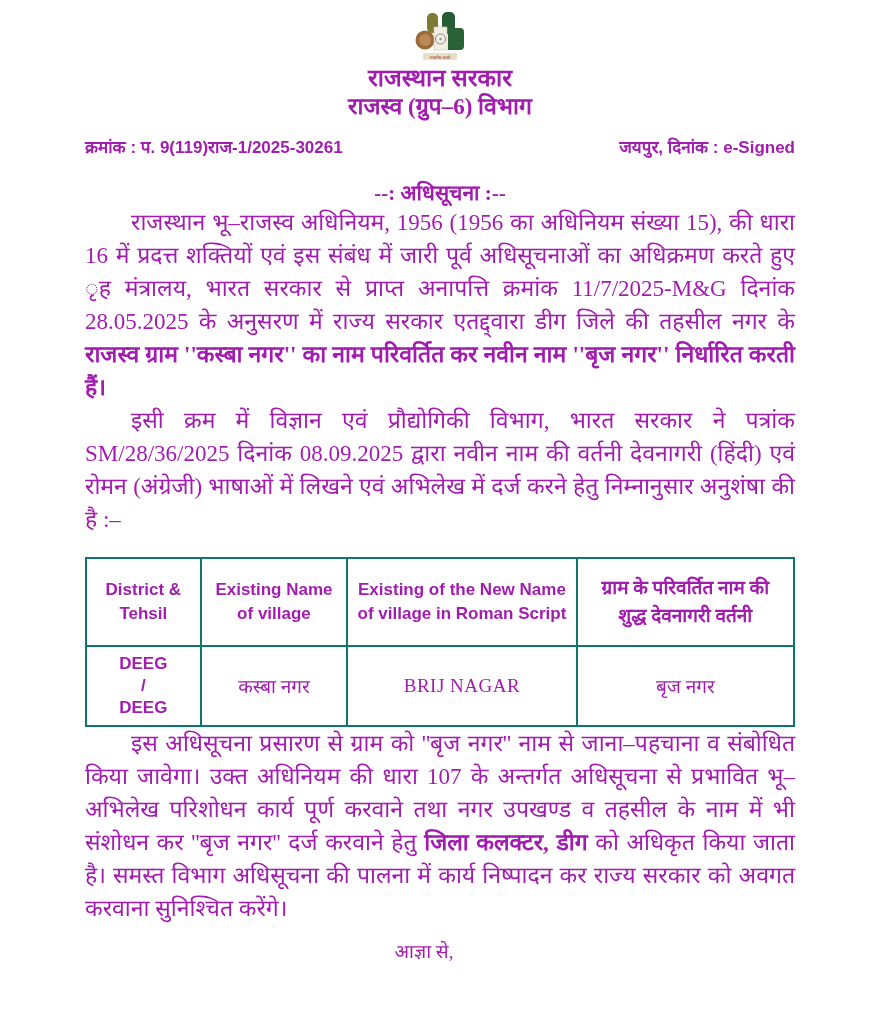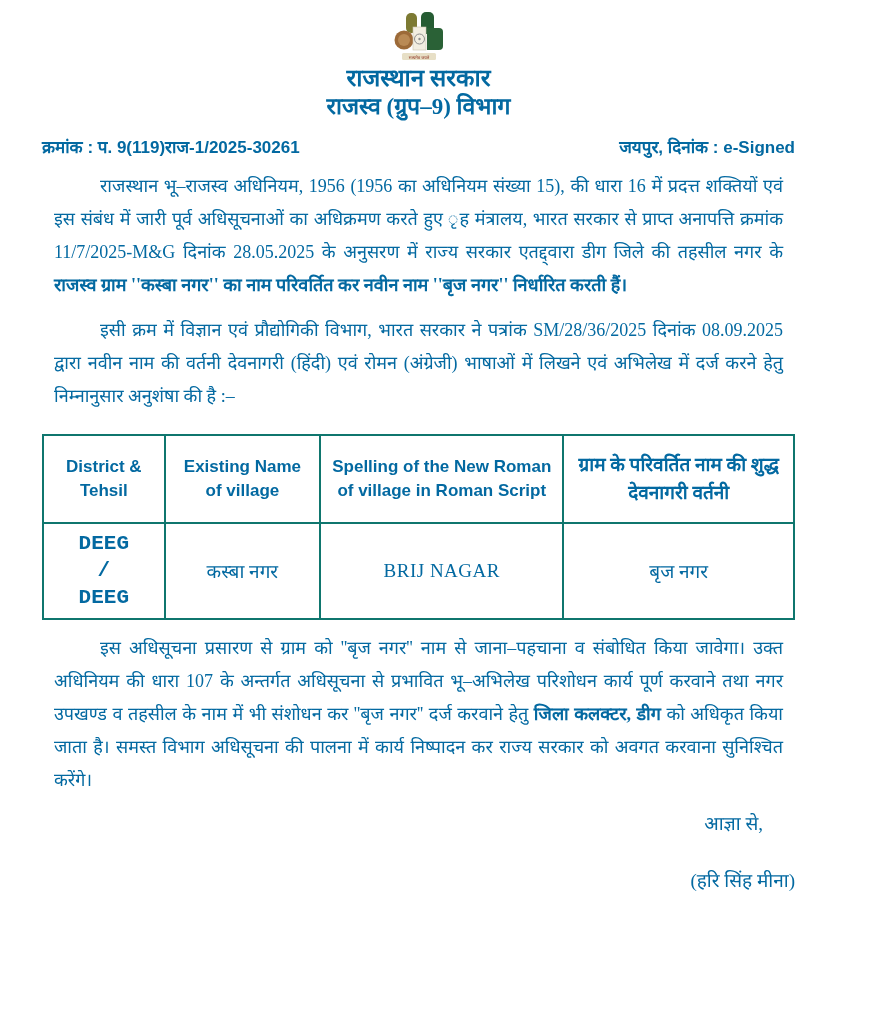--- a/index.html
+++ b/index.html
@@ -1,25 +1,25 @@
 <!DOCTYPE html>
 <html lang="hi"><head>
 <meta charset="utf-8">
 <style>
   html,body{margin:0;padding:0;background:#ffffff;}
   .page{
     position:relative;
     width:881px;height:1024px;
     margin:0 auto;
     background:#ffffff;
-    color:#0369a1;
+    color:#a21caf;
     overflow:hidden;
     font-family:"Liberation Serif","DejaVu Serif",serif;
     box-sizing:border-box;
-    padding:10px 86px 0 42px;
+    padding:10px 86px 0 85px;
   }
   
   .masthead{text-align:center;}
   .emblem{display:block;margin:0 auto;width:56px;height:52px;}
   .gov-title{
     font-size:24px;font-weight:bold;line-height:1.22;margin-top:2px;
   }
   .dept-title{
     font-size:23px;font-weight:bold;line-height:1.2;
   }
@@ -29,22 +29,22 @@
     margin-top:14px;
     font-family:"Liberation Sans","DejaVu Sans",sans-serif;
     font-weight:bold;font-size:17px;text-align:right;
   }
   
   .notif-title{
     text-align:center;font-weight:bold;font-size:21px;margin-top:20px;
   }
   
   p.body-para{
-    margin:12px;
-    font-size:18px;line-height:33px;
+    margin:0;
+    font-size:23px;line-height:33px;
     text-align:justify;text-justify:inter-word;
     text-indent:46px;
   }
   p.body-para .b{font-weight:bold;}
   .mt-p1{margin-top:17px;}
   .mt-p2{margin-top:23px;}
   .mt-p3{margin-top:27px;}
   
   table.rename-table{
     width:100%;
@@ -60,30 +60,30 @@
   th.en-head{
     font-family:"Liberation Sans","DejaVu Sans",sans-serif;
     font-weight:600;font-size:17px;line-height:1.4;
     height:74px;
   }
   th.hi-head{
     font-weight:bold;font-size:19px;line-height:1.45;
   }
   td.cell{height:64px;font-size:19px;font-family:Liberation Serif, serif;}
   td.cell-district{
-    font-family:Liberation Mono, monospace;
-    font-weight:bold;font-size:21px;line-height:1.3;
+    font-family:Liberation Sans, sans-serif;
+    font-weight:bold;font-size:17px;line-height:1.3;
   }
   td.cell-roman{
     font-weight:normal;font-size:19px;letter-spacing:.5px;
     font-family:"Liberation Serif","DejaVu Serif",serif;
   }
   .col1{width:16.2%;}.col2{width:20.7%;}.col3{width:32.4%;}.col4{width:30.7%;}
   
-  .signoff{margin-top:14px;text-align:right;font-size:19px;line-height:1.35;}
+  .signoff{margin-top:14px;text-align:center;font-size:19px;line-height:1.35;}
   .by-order{padding-right:32px;}
   .sig-name{margin-top:32px;}
   .sig-desig{margin-top:2px;padding-right:2px;}
 </style>
 </head>
 <body>
 
 <div class="page">
 
   <div class="masthead">
@@ -93,45 +93,46 @@
       <circle cx="13" cy="30" r="9.5" fill="#9c6a38"></circle>
       <circle cx="13" cy="30" r="6" fill="#b98a55"></circle>
       <rect x="22" y="17" width="13" height="23" fill="#f2eee1" stroke="#c9c2ae" stroke-width="0.6"></rect>
       <circle cx="28.5" cy="29" r="5" fill="none" stroke="#8d8d8d" stroke-width="1"></circle>
       <circle cx="28.5" cy="29" r="1.2" fill="#8d8d8d"></circle>
       <path d="M36 18 h12 a4 4 0 0 1 4 4 v14 a4 4 0 0 1 -4 4 h-12 z" fill="#2a6136"></path>
       <rect x="11" y="43" width="34" height="7" rx="1.5" fill="#e7dfc6"></rect>
       <text x="28" y="48.6" font-size="4.2" text-anchor="middle" fill="#8a2b18">सत्यमेव जयते</text>
     </svg>
     <div class="gov-title">राजस्थान सरकार</div>
-    <div class="dept-title">राजस्व (ग्रुप–9) विभाग</div>
+    <div class="dept-title">राजस्व (ग्रुप–6) विभाग</div>
   </div>
 
   <div class="ref-row">
     <span>क्रमांक : प. 9(119)राज-1/2025-30261</span>
     <span>जयपुर, दिनांक : e-Signed</span>
   </div>
 
+  <div class="notif-title">--: अधिसूचना :--</div>
 
   <p class="body-para mt-p1"><span>राजस्थान भू–राजस्व अधिनियम, 1956 (1956 का अधिनियम संख्या 15), की धारा 16 में प्रदत्त शक्तियों एवं इस संबंध में जारी पूर्व अधिसूचनाओं का अधिक्रमण करते हुए ृह मंत्रालय, भारत सरकार से प्राप्त अनापत्ति क्रमांक 11/7/2025-M&amp;G दिनांक 28.05.2025 के अनुसरण में राज्य सरकार एतद्द्वारा डीग जिले की तहसील नगर के </span><span class="b">राजस्व ग्राम ''कस्बा नगर'' का नाम परिवर्तित कर नवीन नाम ''बृज नगर'' निर्धारित करती हैं।</span></p>
 
   <p class="body-para mt-p2"><span>इसी क्रम में विज्ञान एवं प्रौद्योगिकी विभाग, भारत सरकार ने पत्रांक SM/28/36/2025 दिनांक 08.09.2025 द्वारा नवीन नाम की वर्तनी देवनागरी (हिंदी) एवं रोमन (अंग्रेजी) भाषाओं में लिखने एवं अभिलेख में दर्ज करने हेतु निम्नानुसार अनुशंषा की है :–</span></p>
 
   <table class="rename-table">
     <colgroup>
       <col class="col1">
         <col class="col2">
         <col class="col3">
         <col class="col4">
     </colgroup>
     <thead>
       <tr>
         <th class="en-head">District &amp; Tehsil</th>
         <th class="en-head">Existing Name of village</th>
-        <th class="en-head">Spelling of the New Roman of village in Roman Script</th>
+        <th class="en-head">Existing of the New Name of village in Roman Script</th>
         <th class="hi-head">ग्राम के परिवर्तित नाम की शुद्ध देवनागरी वर्तनी</th>
       </tr>
     </thead>
     <tbody>
       <tr>
         <td class="cell cell-district">
           <div>DEEG</div>
           <div>/</div>
           <div>DEEG</div>
         </td>
@@ -139,16 +140,15 @@
         <td class="cell cell-roman">BRIJ NAGAR</td>
         <td class="cell">बृज नगर</td>
       </tr>
     </tbody>
   </table>
 
   <p class="body-para mt-p3"><span>इस अधिसूचना प्रसारण से ग्राम को ''बृज नगर'' नाम से जाना–पहचाना व संबोधित किया जावेगा। उक्त अधिनियम की धारा 107 के अन्तर्गत अधिसूचना से प्रभावित भू–अभिलेख परिशोधन कार्य पूर्ण करवाने तथा नगर उपखण्ड व तहसील के नाम में भी संशोधन कर ''बृज नगर'' दर्ज करवाने हेतु </span><span class="b">जिला कलक्टर, डीग</span><span> को अधिकृत किया जाता है। समस्त विभाग अधिसूचना की पालना में कार्य निष्पादन कर राज्य सरकार को अवगत करवाना सुनिश्चित करेंगे।</span></p>
 
   <div class="signoff">
     <div class="by-order">आज्ञा से,</div>
-    <div class="sig-name">(हरि सिंह मीना)</div>
   </div>
 
 </div>
 
 </body></html>

